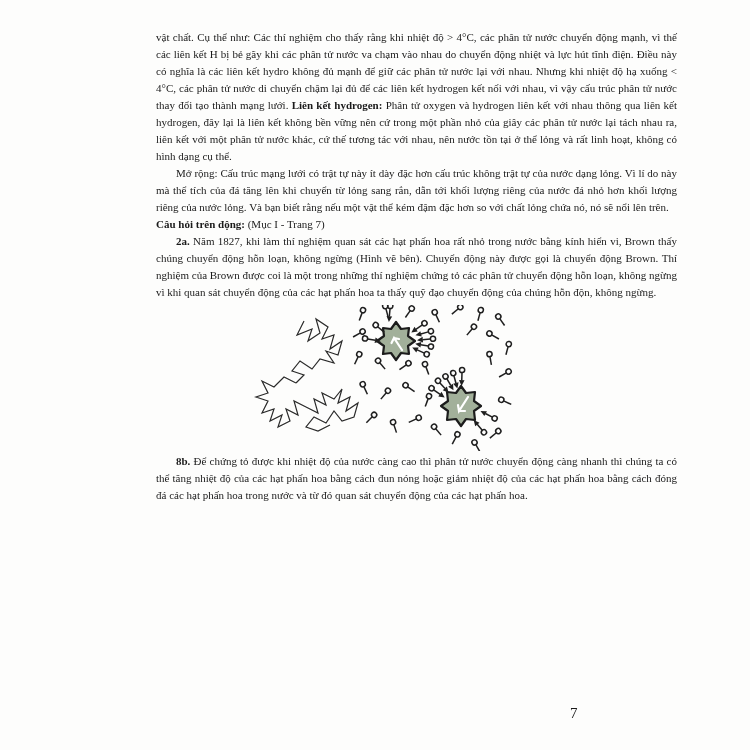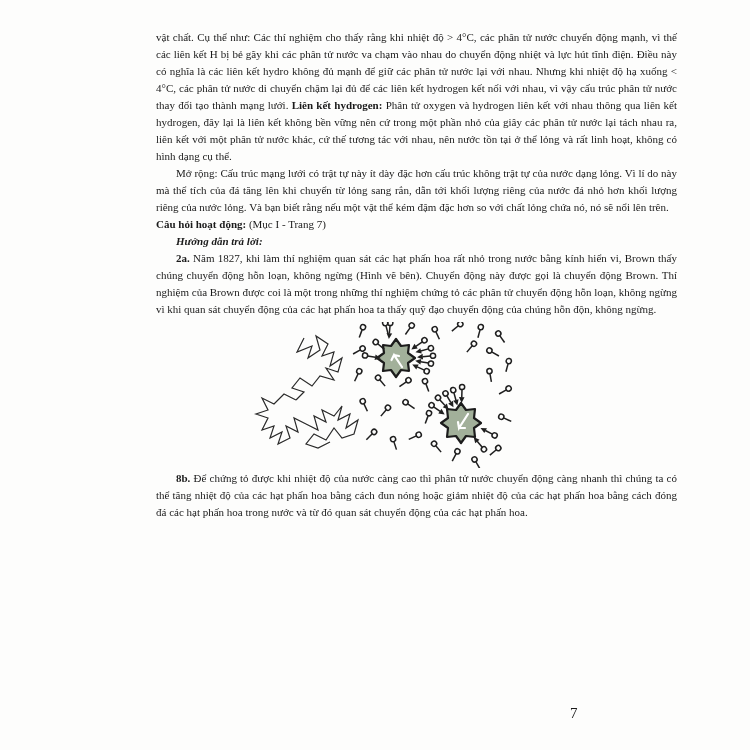--- a/index.html
+++ b/index.html
@@ -43,23 +43,22 @@
 </head>
 <body>
 
 <div class="page">
   <div class="text-block">
 
     <p class="para no-indent"><span>vật chất. Cụ thể như:  Các thí nghiệm cho thấy rằng khi nhiệt độ &gt; 4°C, các phân tử nước chuyển động mạnh, vì thế các liên kết H bị bẻ gãy khi các phân tử nước va chạm vào nhau do chuyển động nhiệt và lực hút tĩnh điện. Điều này có nghĩa là các liên kết hydro không đủ mạnh để giữ các phân tử nước lại với nhau. Nhưng khi nhiệt độ hạ xuống &lt; 4°C, các phân tử nước di chuyển chậm lại đủ để các liên kết hydrogen kết nối với nhau, vì vậy cấu trúc phân tử nước thay đổi tạo thành mạng lưới. </span><span class="bold">Liên kết hydrogen:</span><span> Phân tử oxygen và hydrogen liên kết với nhau thông qua liên kết hydrogen, đây lại là liên kết không bền vững nên cứ trong một phần nhỏ của giây các phân tử nước lại tách nhau ra, liên kết với một phân tử nước khác, cứ thế tương tác với nhau, nên nước tồn tại ở thể lỏng và rất linh hoạt, không có hình dạng cụ thể.</span></p>
 
     <p class="para"><span>Mở rộng: Cấu trúc mạng lưới có trật tự này ít dày đặc hơn cấu trúc không trật tự của nước dạng lỏng. Vì lí do này mà thể tích của đá tăng lên khi chuyển từ lỏng sang rắn, dẫn tới khối lượng riêng của nước đá nhỏ hơn khối lượng riêng của nước lỏng. Và bạn biết rằng nếu một vật thể kém đậm đặc hơn so với chất lỏng chứa nó, nó sẽ nổi lên trên.</span></p>
 
-    <p class="para no-indent"><span class="bold">Câu hỏi hoạt động:</span><span> (Mục I - Trang 7)</span></p>
+    <p class="para no-indent"><span class="bold">Câu hỏi trên động:</span><span> (Mục I - Trang 7)</span></p>
 
-    <p class="para"><span class="bold-italic">Hướng dẫn trả lời:</span></p>
 
 
     <p class="para"><span class="bold">2a.</span><span> Năm 1827, khi làm thí nghiệm quan sát các hạt phấn hoa rất nhỏ trong nước bằng kính hiển vi, Brown thấy chúng chuyển động hỗn loạn, không ngừng (Hình vẽ bên). Chuyển động này được gọi là chuyển động Brown. Thí nghiệm của Brown được coi là một trong những thí nghiệm chứng tỏ các phân tử chuyển động hỗn loạn, không ngừng vì khi quan sát chuyển động của các hạt phấn hoa ta thấy quỹ đạo chuyển động của chúng hỗn độn, không ngừng.</span></p>
 
     <figure class="brown-fig" aria-label="Hand-drawn figure: zigzag Brownian trajectory on the left; two pollen grains surrounded by water molecules hitting them on the right">
       <svg width="278" height="146" viewBox="0 0 278 146">
         <defs>
           <g id="mol">
             <circle cx="0" cy="-3" r="2.6"></circle>
             <line x1="0" y1="-0.4" x2="0" y2="8"></line>

